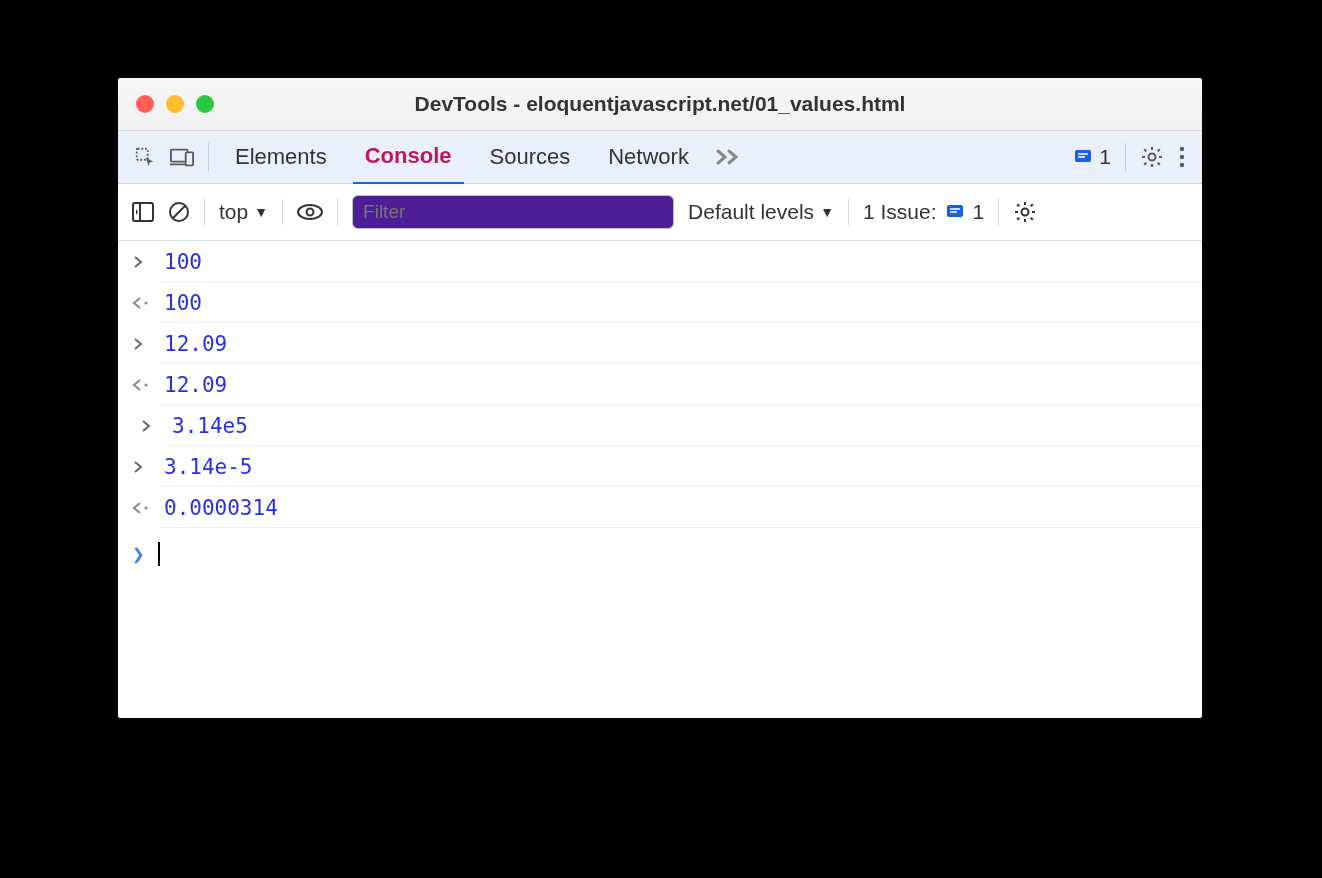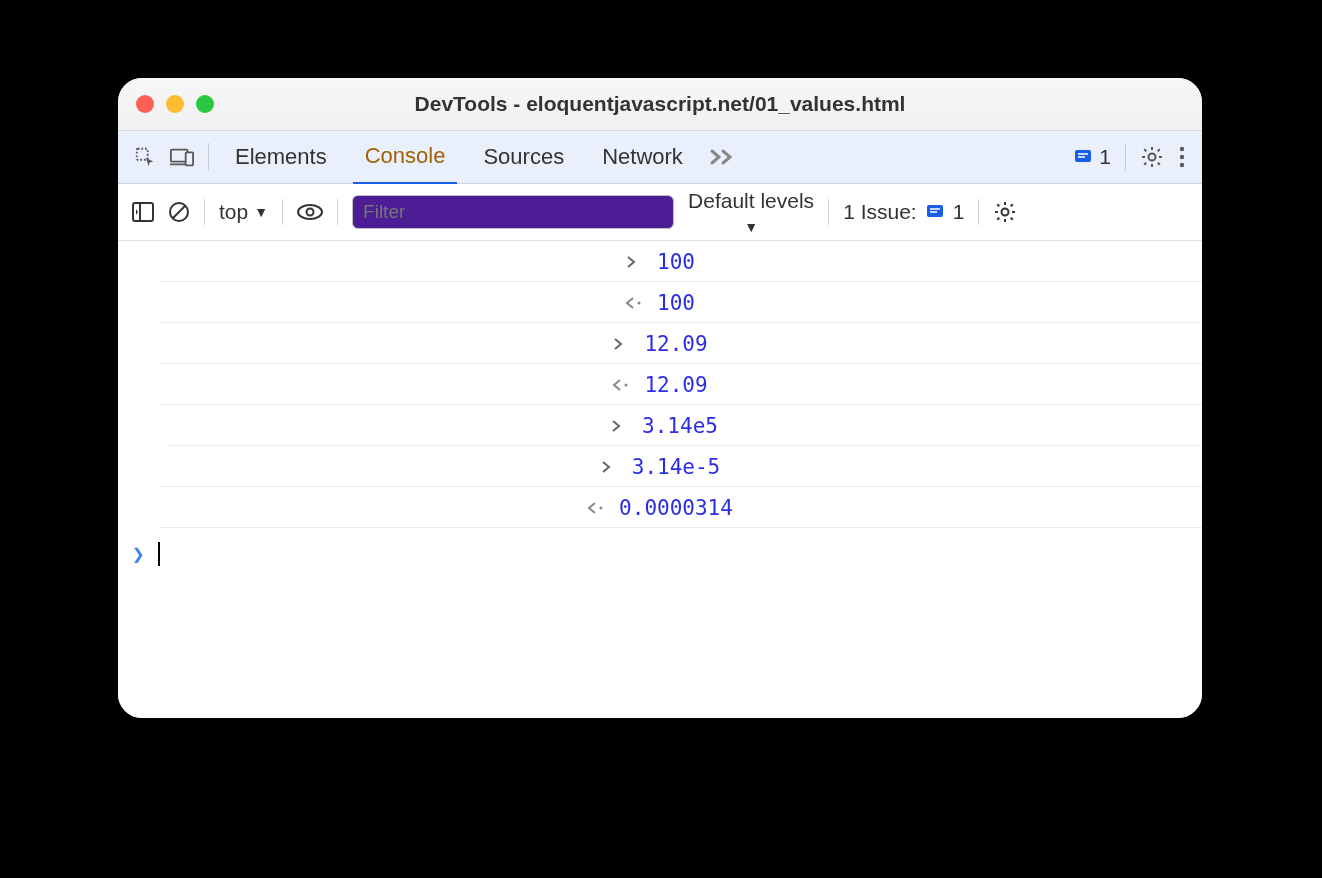--- a/index.html
+++ b/index.html
@@ -10,21 +10,21 @@
     height: 878px;
     font-family: -apple-system, "Helvetica Neue", Arial, sans-serif;
   }
   .window {
     position: absolute;
     left: 118px;
     top: 78px;
     width: 1084px;
     height: 640px;
     background: #fff;
-    border-radius: 24px;
+    border-radius: 3px;
     box-shadow: 0 20px 60px rgba(0,0,0,0.5);
     overflow: hidden;
     display: flex;
     flex-direction: column;
   }
   .titlebar {
     height: 52px;
     background: linear-gradient(#f7f7f8, #f0f0f1);
     border-bottom: 1px solid #d8d8da;
     display: flex;
@@ -57,21 +57,21 @@
     align-items: center;
     padding: 0 16px;
     gap: 14px;
     font-size: 22px;
     color: #333;
   }
   .tabs .divider {
     width: 1px; height: 28px; background: #c7ccd8;
   }
   .tab { padding: 0 12px; height: 100%; display: flex; align-items:center; cursor: pointer; }
-  .tab.active { color: #a16207; border-bottom: 3px solid #1a5de6; font-weight: 400; }
+  .tab.active { color: #be185d; border-bottom: 3px solid #1a5de6; font-weight: 700; }
   .icon-btn { color: #5a5a5a; display:flex; align-items:center; justify-content:center; cursor:pointer; }
   .spacer { flex: 1; }
   .badge-count { display:flex; align-items:center; gap:6px; font-size: 21px; color:#333; }
   .badge-icon { color:#1a5de6; }
   .toolbar {
     height: 50px;
     border-bottom: 1px solid #dbe0ea;
     background: #fff;
     display: flex;
     align-items: center;
@@ -84,37 +84,36 @@
   .filter-input {
     width: 300px;
     height: 32px;
     border: 1px solid #bfbfc4;
     border-radius: 6px;
     padding: 0 10px;
     font-size: 19px;
     color: #888;
     background: #4c1d95;
   }
-  .levels-select { display:flex; align-items:center; gap:6px; cursor:pointer;flex-direction:column; }
+  .levels-select { display:flex; align-items:center; gap:6px; cursor:pointer; }
   .issue-count { display:flex; align-items:center; gap:8px; font-size: 21px; }
   .console {
     flex: 1;
     overflow: auto;
     background: #fff;
   }
   .row {
     display: flex;
     align-items: center;
     height: 41px;
     border-bottom: 1px solid #e6edf7;
     padding: 0 14px;
     font-family: Menlo, "SF Mono", Consolas, monospace;
     font-size: 21px;
     gap: 10px;
-    justify-content: center;
   }
   .row.input .val { color: #2a2ee6; }
   .row.output .val { color: #2a2ee6; }
   .row .chev { width: 22px; text-align: center; color: #666; font-size: 19px; }
   .row.output .chev { color: #888; }
   .prompt-row {
     display: flex;
     align-items: center;
     padding: 6px 14px;
     height: 40px;

